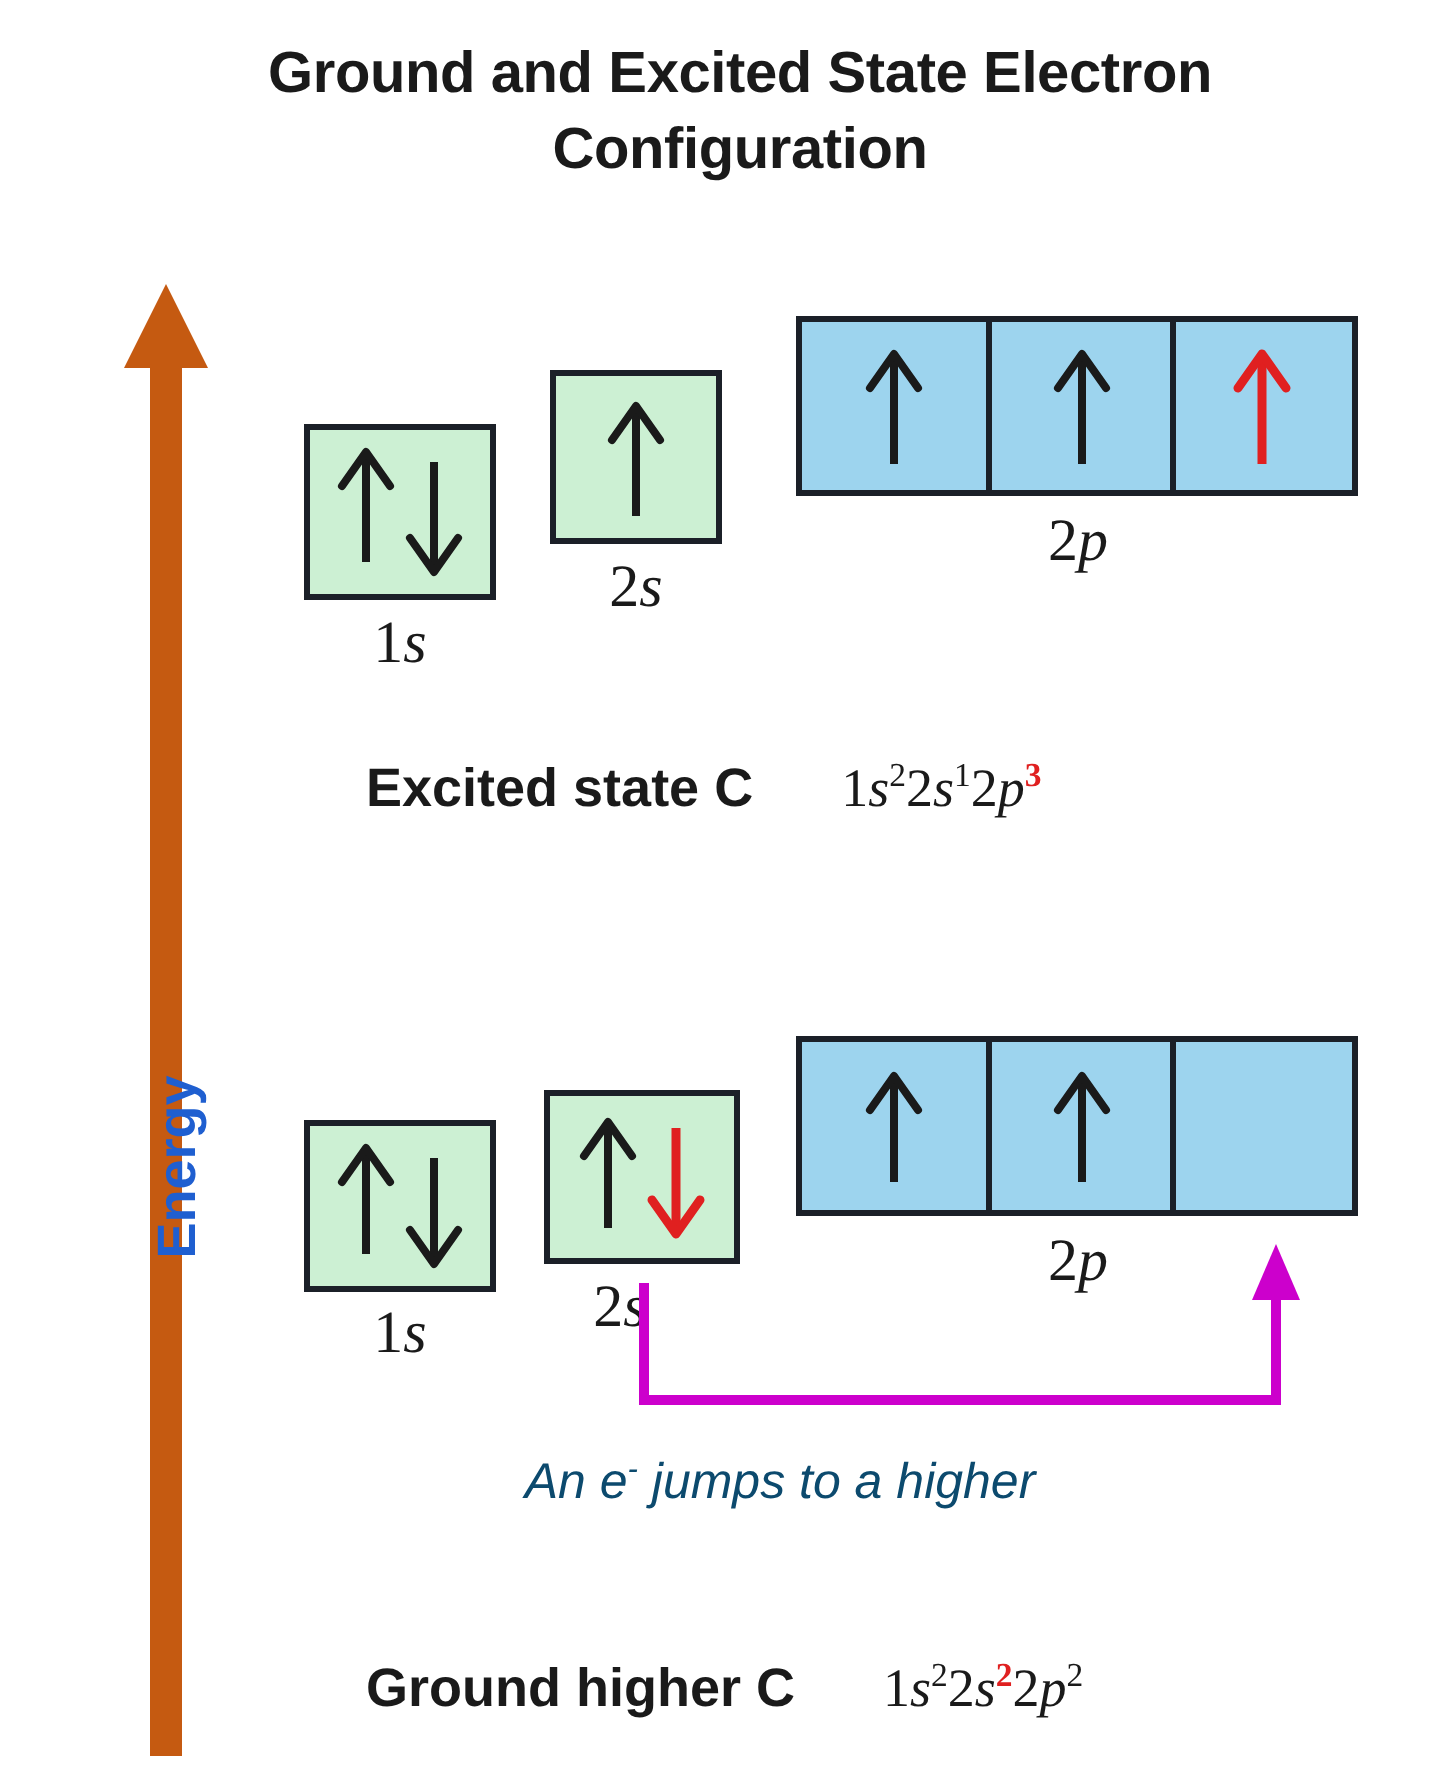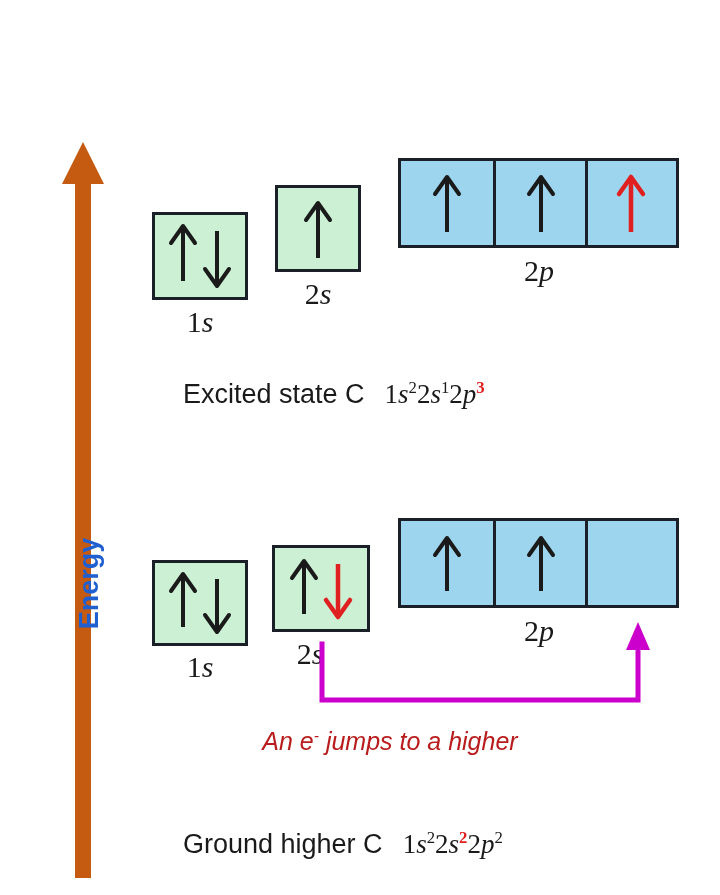--- a/index.html
+++ b/index.html
@@ -101,60 +101,61 @@
 
   
   .state-line {
     position: absolute;
     display: flex;
     align-items: baseline;
     white-space: nowrap;
   }
   .state-name {
     font-size: 27px;
-    font-weight: normal;
+    font-weight: bold;
     color: #1a1a1a;
   }
   .state-config {
     font-size: 27px;
     color: #1a1a1a;
     font-family: "Liberation Serif", serif;
-    margin-left: 20px;
+    margin-left: 44px;
   }
   .state-config i { font-style: italic; }
   .sup { font-size: 0.62em; vertical-align: super; }
   .sup.red { color: #E02020; font-weight: bold; }
 
   
   .jump-caption {
     position: absolute;
     left: 190px;
     top: 724px;
     width: 400px;
     text-align: center;
     font-size: 25px;
     font-style: italic;
     line-height: 1.42;
-    color: #b91c1c;
+    color: #0c4a6e;
   }
   .jump-caption .esup { font-size: 0.62em; vertical-align: super; }
 
   
   .jump-arrow {
     position: absolute;
     left: 0; top: 0;
     width: 720px; height: 895px;
     pointer-events: none;
   }
 </style>
 </head>
 <body>
 
 <div id="page">
 
+  <div class="title">Ground and Excited State Electron Configuration</div>
 
   <div class="energy-axis">
     <svg width="46" height="742" viewBox="0 0 46 742">
       <polygon points="23,4 44,46 31,46 31,740 15,740 15,46 2,46" fill="#C55A11"></polygon>
     </svg>
     <div class="energy-label">Energy</div>
   </div>
 
   <div class="obox green" style="left:152px; top:212px; width:96px; height:88px;">
     <div class="spins">

